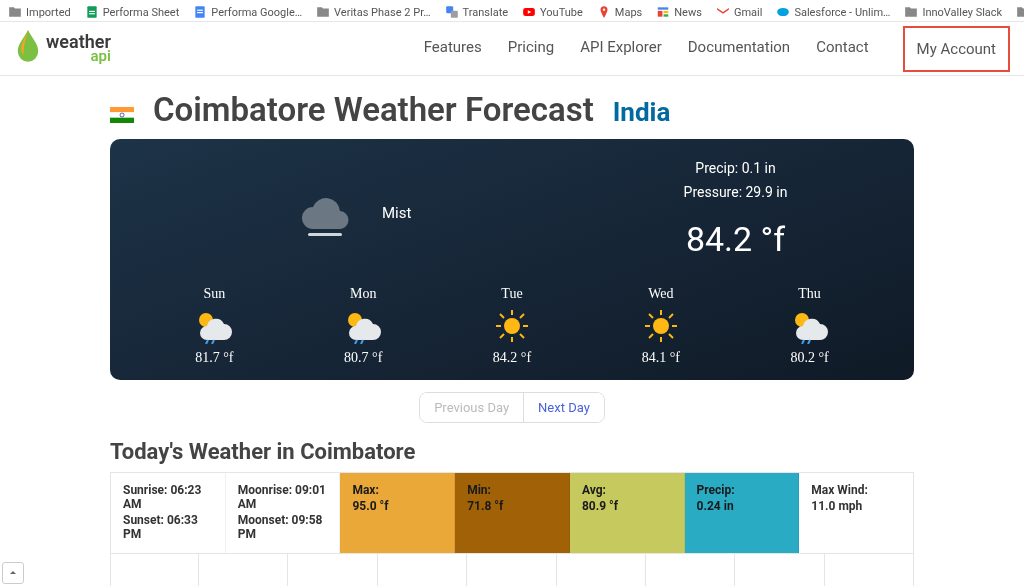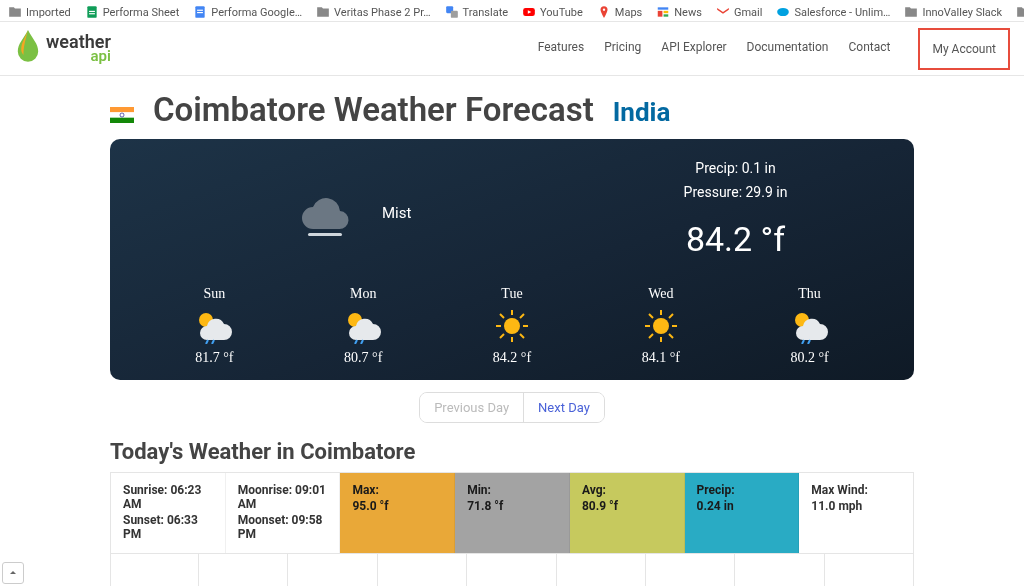--- a/index.html
+++ b/index.html
@@ -6,21 +6,21 @@
   body { font-family: -apple-system, BlinkMacSystemFont, "Segoe UI", Roboto, Arial, sans-serif; font-size: 13px; color: #333; background: #fff; width: 1024px; }
   .bookmarks { display: flex; gap: 14px; align-items: flex-end; padding: 2px 8px; border-bottom: 1px solid #e6e6e6; font-size: 11px; color: #555; height: 22px; }
   .bookmarks .bm { display: flex; align-items: center; gap: 4px; cursor: pointer; white-space: nowrap; }
   .bm-icon { width: 14px; height: 14px; display: inline-flex; align-items: center; justify-content: center; }
   .bm-icon svg { width: 14px; height: 14px; }
   .topbar { display: flex; align-items: center; padding: 8px 14px; border-bottom: 1px solid #e6e6e6; }
   .logo { display: flex; align-items: center; gap: 4px; }
   .logo-text { font-size: 18px; line-height: 1; }
   .logo-text .w { color: #3a3a3a; font-weight: 600; }
   .logo-text .a { color: #7bc043; font-weight: 600; display: block; text-align: right; font-size: 15px; margin-top: -2px; }
-  .nav { margin-left: auto; display: flex; gap: 20px; font-size: 12px; color: #555; padding-left: 28px; }
+  .nav { margin-left: auto; display: flex; gap: 26px; font-size: 15px; color: #555; padding-left: 28px; }
   .nav a { text-decoration: none; color: #555; cursor: pointer; }
   .my-account { border: 2px solid #e74c3c; padding: 12px 12px; margin: -12px 0 -12px 8px; }
   .page { padding: 8px 110px 20px 110px; }
   .title-row { display: flex; align-items: baseline; gap: 19px; margin: 6px 0 10px 0; }
   .flag { width: 24px; height: 16px; position: relative; top: 2px; }
   h1 { font-size: 33px; font-weight: 600; color: #444; }
   .country { font-size: 26px; color: #0369a1; font-weight: 700; }
   .hero { background: linear-gradient(160deg, #1d3347 0%, #162536 55%, #0f1a26 100%); border-radius: 10px; color: #fff; padding: 18px 30px 14px 30px; }
   .hero-top { display: flex; }
   .hero-left { flex: 1; display: flex; align-items: center; gap: 22px; padding-left: 150px; }
@@ -34,21 +34,21 @@
   .pager-box { display: inline-flex; border: 1px solid #ddd; border-radius: 8px; overflow: hidden; }
   .pager-btn { padding: 7px 14px; font-size: 13px; background: #fff; cursor: pointer; }
   .pager-btn.disabled { color: #bbb; }
   .pager-btn.next { color: #4a62d8; border-left: 1px solid #ddd; }
   h2 { font-size: 22px; font-weight: 700; color: #444; margin-bottom: 8px; }
   .info-row { display: flex; border: 1px solid #e5e5e5; }
   .info-cell { flex: 1; padding: 10px 12px; font-size: 12px; border-right: 1px solid rgba(0,0,0,0.06); }
   .info-cell:last-child { border-right: none; }
   .info-cell b { display: block; font-weight: 700; margin-bottom: 2px; }
   .c-orange { background: #e9a838; color: #1a1a1a; }
-  .c-green  { background: #a3a3a3; color: #1a1a1a; }
+  .c-green  { background: #a16207; color: #1a1a1a; }
   .c-olive  { background: #c6c95e; color: #1a1a1a; }
   .c-teal   { background: #29abc4; color: #1a1a1a; }
   .hourly { display: flex; border: 1px solid #e5e5e5; border-top: none; }
   .hcell { flex: 1; padding: 10px 12px; font-size: 12px; font-weight: 700; border-right: 1px solid #e5e5e5; }
   .hcell:first-child { flex: 0 0 88px; font-weight: 400; }
   .hcell:last-child { border-right: none; }
   .scroll-hint { position: fixed; left: 2px; bottom: 2px; width: 22px; height: 22px; border: 1px solid #ccc; border-radius: 3px; background: #fff; display:flex;align-items:center;justify-content:center; }
 </style>
 </head>
 <body>

